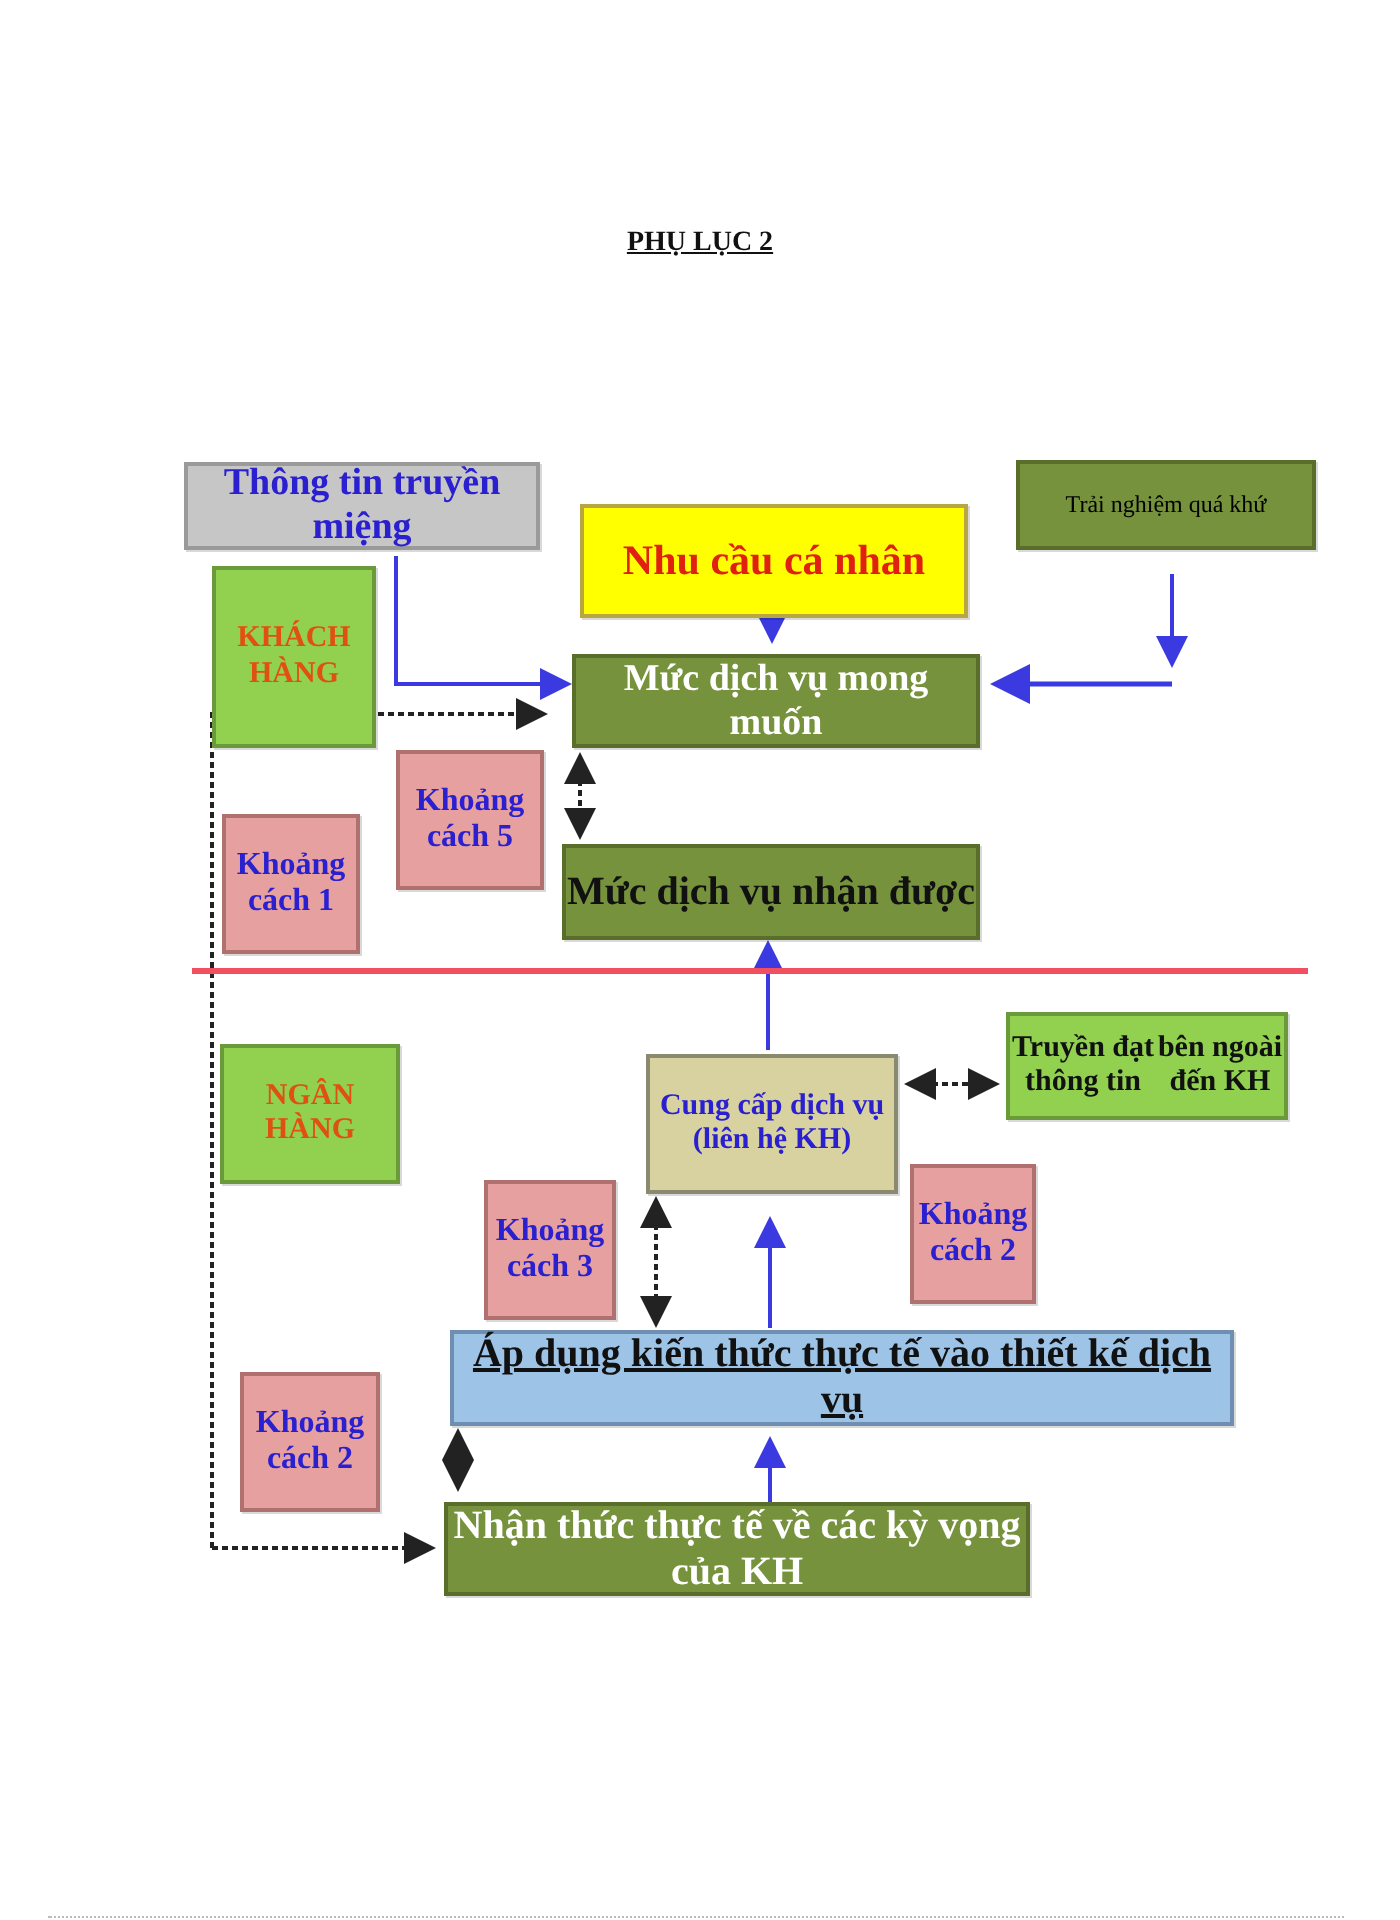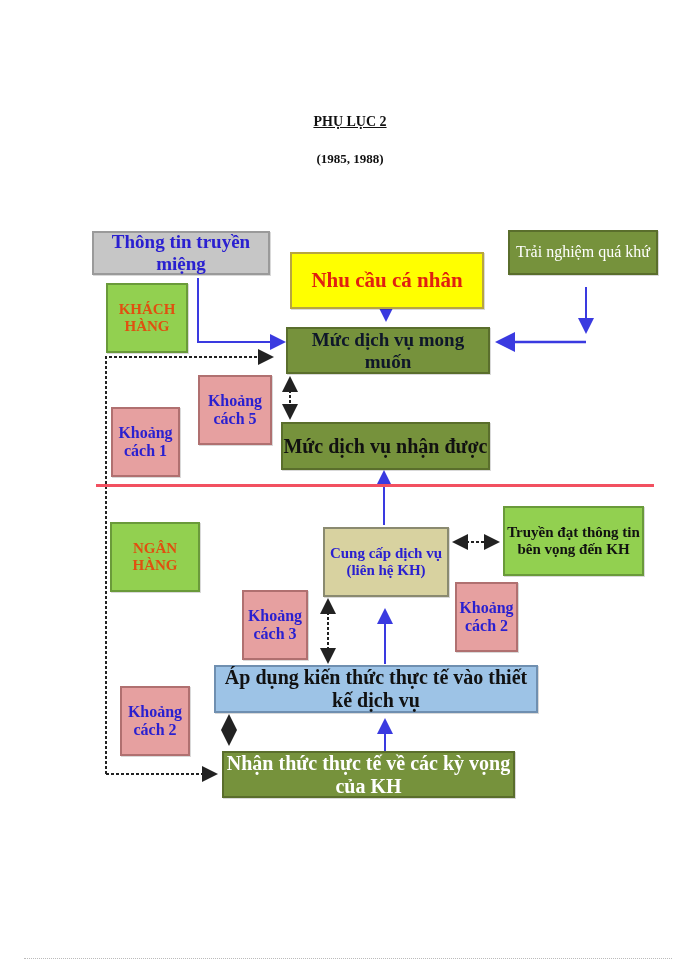--- a/index.html
+++ b/index.html
@@ -21,21 +21,20 @@
   .blue   { background:#9dc3e6; border-color:#6f8fb0; }
   .divider { position:absolute; left:96px; top:484px; width:558px; height:3px; background:#f25060; }
   svg.arrows { position:absolute; left:0; top:0; width:700px; height:960px; pointer-events:none; }
   .bottom-dots { position:absolute; left:24px; top:958px; width:648px; border-top:1px dotted #bbb; }
 </style>
 </head>
 <body>
 
 <div class="heading h1"><span>PHỤ LỤC 2</span></div>
 <div class="heading h2">
-  <div>(1985, 1988)</div>
 </div>
 
 <svg class="arrows" viewBox="0 0 700 960">
   <defs>
     <marker id="ab" markerWidth="8" markerHeight="8" refX="6" refY="4" orient="auto">
       <path d="M0,0 L8,4 L0,8 Z" fill="#3a3ae0"></path>
     </marker>
     <marker id="ak" markerWidth="8" markerHeight="8" refX="6" refY="4" orient="auto">
       <path d="M0,0 L8,4 L0,8 Z" fill="#222"></path>
     </marker>
@@ -68,29 +67,29 @@
 
   <line x1="229" y1="718" x2="229" y2="742" stroke="#222" stroke-width="2" stroke-dasharray="3,2" marker-start="url(#aks)" marker-end="url(#ak)"></line>
 </svg>
 
 <div class="box grey" style="left:92px;top:231px;width:178px;height:44px;color:#2a20d0;font-size:19px;">
   <span>Thông tin truyền miệng</span>
 </div>
 <div class="box yellow" style="left:290px;top:223px;width:194px;height:57px;color:#e02010;font-size:21px;">
   <span>Nhu cầu cá nhân</span>
 </div>
-<div class="box olive" style="left:508px;top:230px;width:150px;height:45px;color:#ffffff;font-size:16px;font-weight:normal;">
+<div class="box olive" style="left:508px;top:230px;width:150px;height:45px;color:#000000;font-size:12px;font-weight:normal;">
   <span>Trải nghiệm quá khứ</span>
 </div>
 
-<div class="box green" style="left:106px;top:283px;width:82px;height:70px;color:#e05010;font-size:15px;flex-direction:column;">
+<div class="box green" style="left:106px;top:283px;width:82px;height:91px;color:#e05010;font-size:15px;flex-direction:column;">
   <span>KHÁCH</span>
   <span>HÀNG</span>
 </div>
-<div class="box olive" style="left:286px;top:327px;width:204px;height:47px;color:#0f172a;font-size:19px;">
+<div class="box olive" style="left:286px;top:327px;width:204px;height:47px;color:#ffffff;font-size:19px;">
   <span>Mức dịch vụ mong muốn</span>
 </div>
 <div class="box pink" style="left:198px;top:375px;width:74px;height:70px;color:#2a20d0;font-size:16px;flex-direction:column;">
   <span>Khoảng</span>
   <span>cách 5</span>
 </div>
 <div class="box pink" style="left:111px;top:407px;width:69px;height:70px;color:#2a20d0;font-size:16px;flex-direction:column;">
   <span>Khoảng</span>
   <span>cách 1</span>
 </div>
@@ -101,33 +100,33 @@
 <div class="divider"></div>
 
 <div class="box green" style="left:110px;top:522px;width:90px;height:70px;color:#e05010;font-size:15px;flex-direction:column;">
   <span>NGÂN</span>
   <span>HÀNG</span>
 </div>
 <div class="box tan" style="left:323px;top:527px;width:126px;height:70px;color:#2a20d0;font-size:15px;flex-direction:column;">
   <span>Cung cấp dịch vụ</span>
   <span>(liên hệ KH)</span>
 </div>
-<div class="box green" style="left:503px;top:506px;width:141px;height:70px;color:#111;font-size:15px;flex-direction:column;">
+<div class="box green" style="left:503px;top:506px;width:141px;height:54px;color:#111;font-size:15px;">
   <span>Truyền đạt thông tin</span>
-  <span>bên vọng đến KH</span>
+  <span>bên ngoài đến KH</span>
 </div>
 <div class="box pink" style="left:242px;top:590px;width:66px;height:70px;color:#2a20d0;font-size:16px;flex-direction:column;">
   <span>Khoảng</span>
   <span>cách 3</span>
 </div>
 <div class="box pink" style="left:455px;top:582px;width:63px;height:70px;color:#2a20d0;font-size:16px;flex-direction:column;">
   <span>Khoảng</span>
   <span>cách 2</span>
 </div>
-<div class="box blue" style="left:214px;top:665px;width:324px;height:48px;color:#111;font-size:20px;">
+<div class="box blue" style="left:225px;top:665px;width:392px;height:48px;color:#111;font-size:20px;text-decoration:underline;">
   <span>Áp dụng kiến thức thực tế vào thiết kế dịch vụ</span>
 </div>
 <div class="box pink" style="left:120px;top:686px;width:70px;height:70px;color:#2a20d0;font-size:16px;flex-direction:column;">
   <span>Khoảng</span>
   <span>cách 2</span>
 </div>
 <div class="box olive" style="left:222px;top:751px;width:293px;height:47px;color:#ffffff;font-size:20px;">
   <span>Nhận thức thực tế về các kỳ vọng của KH</span>
 </div>
 

